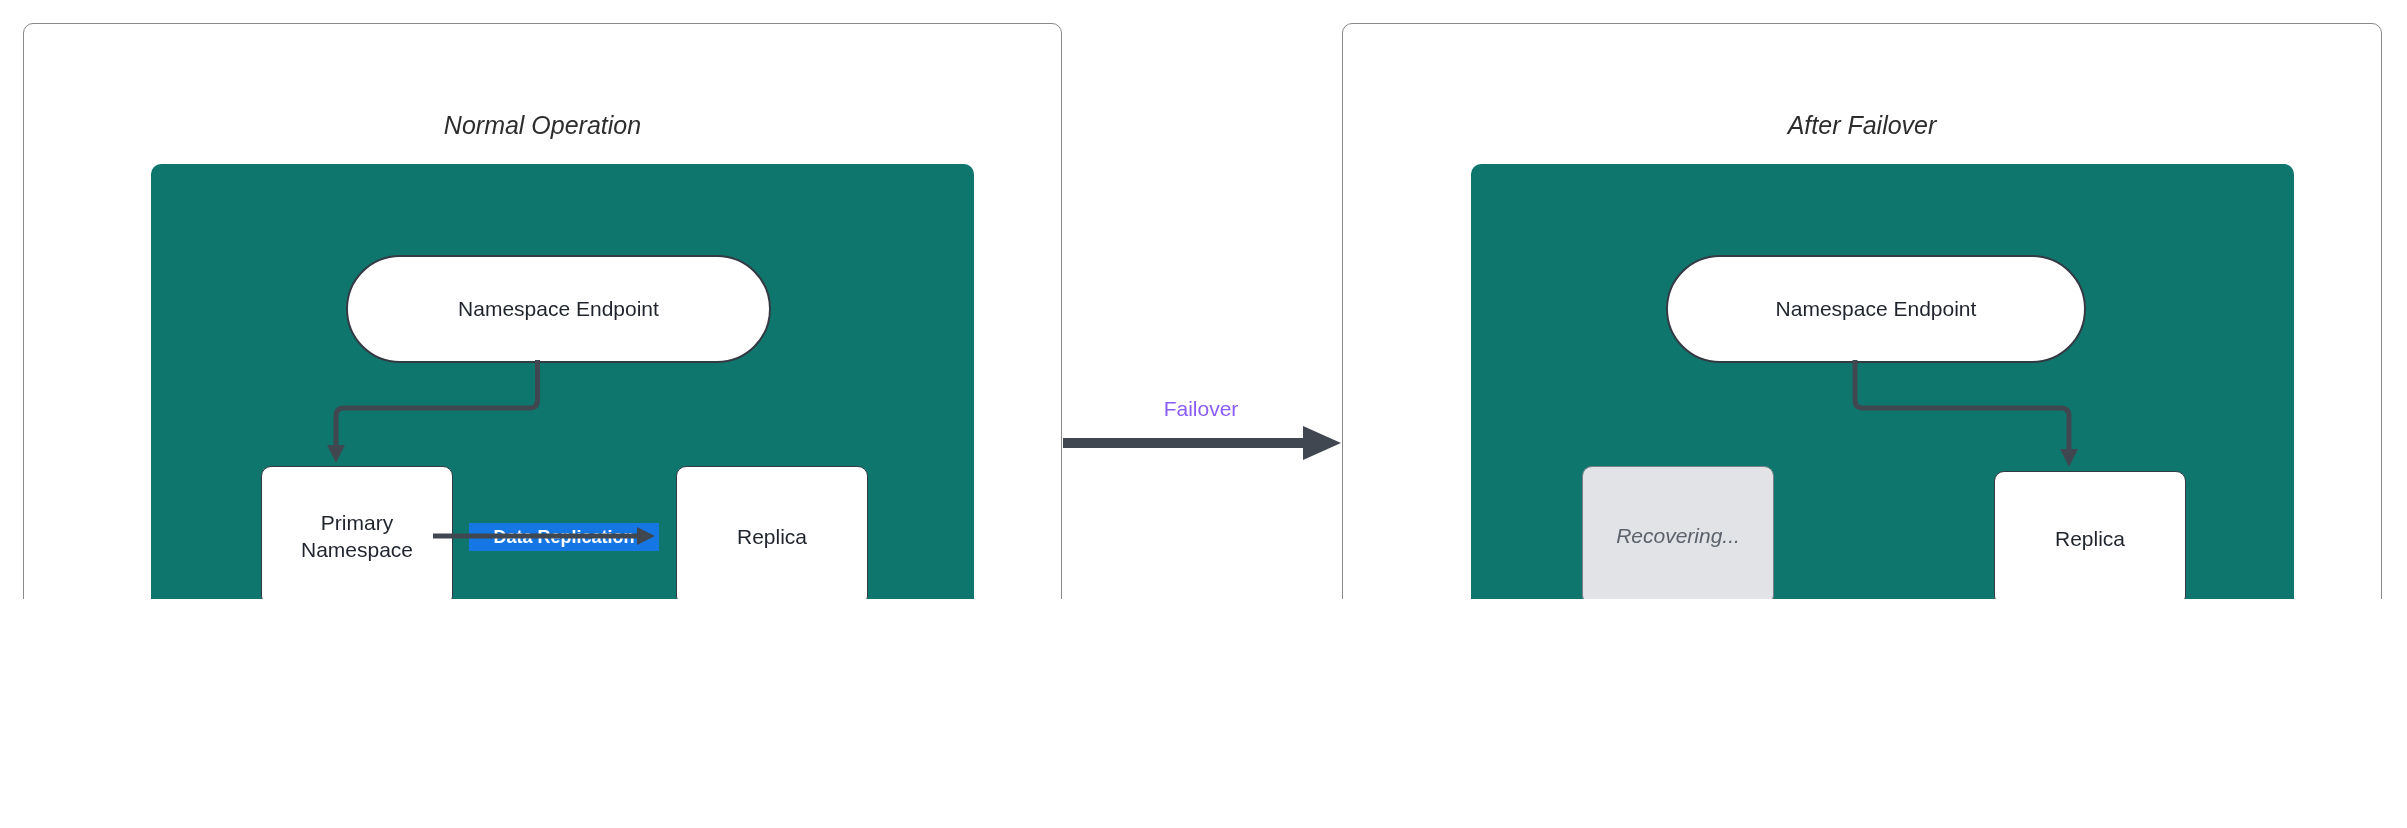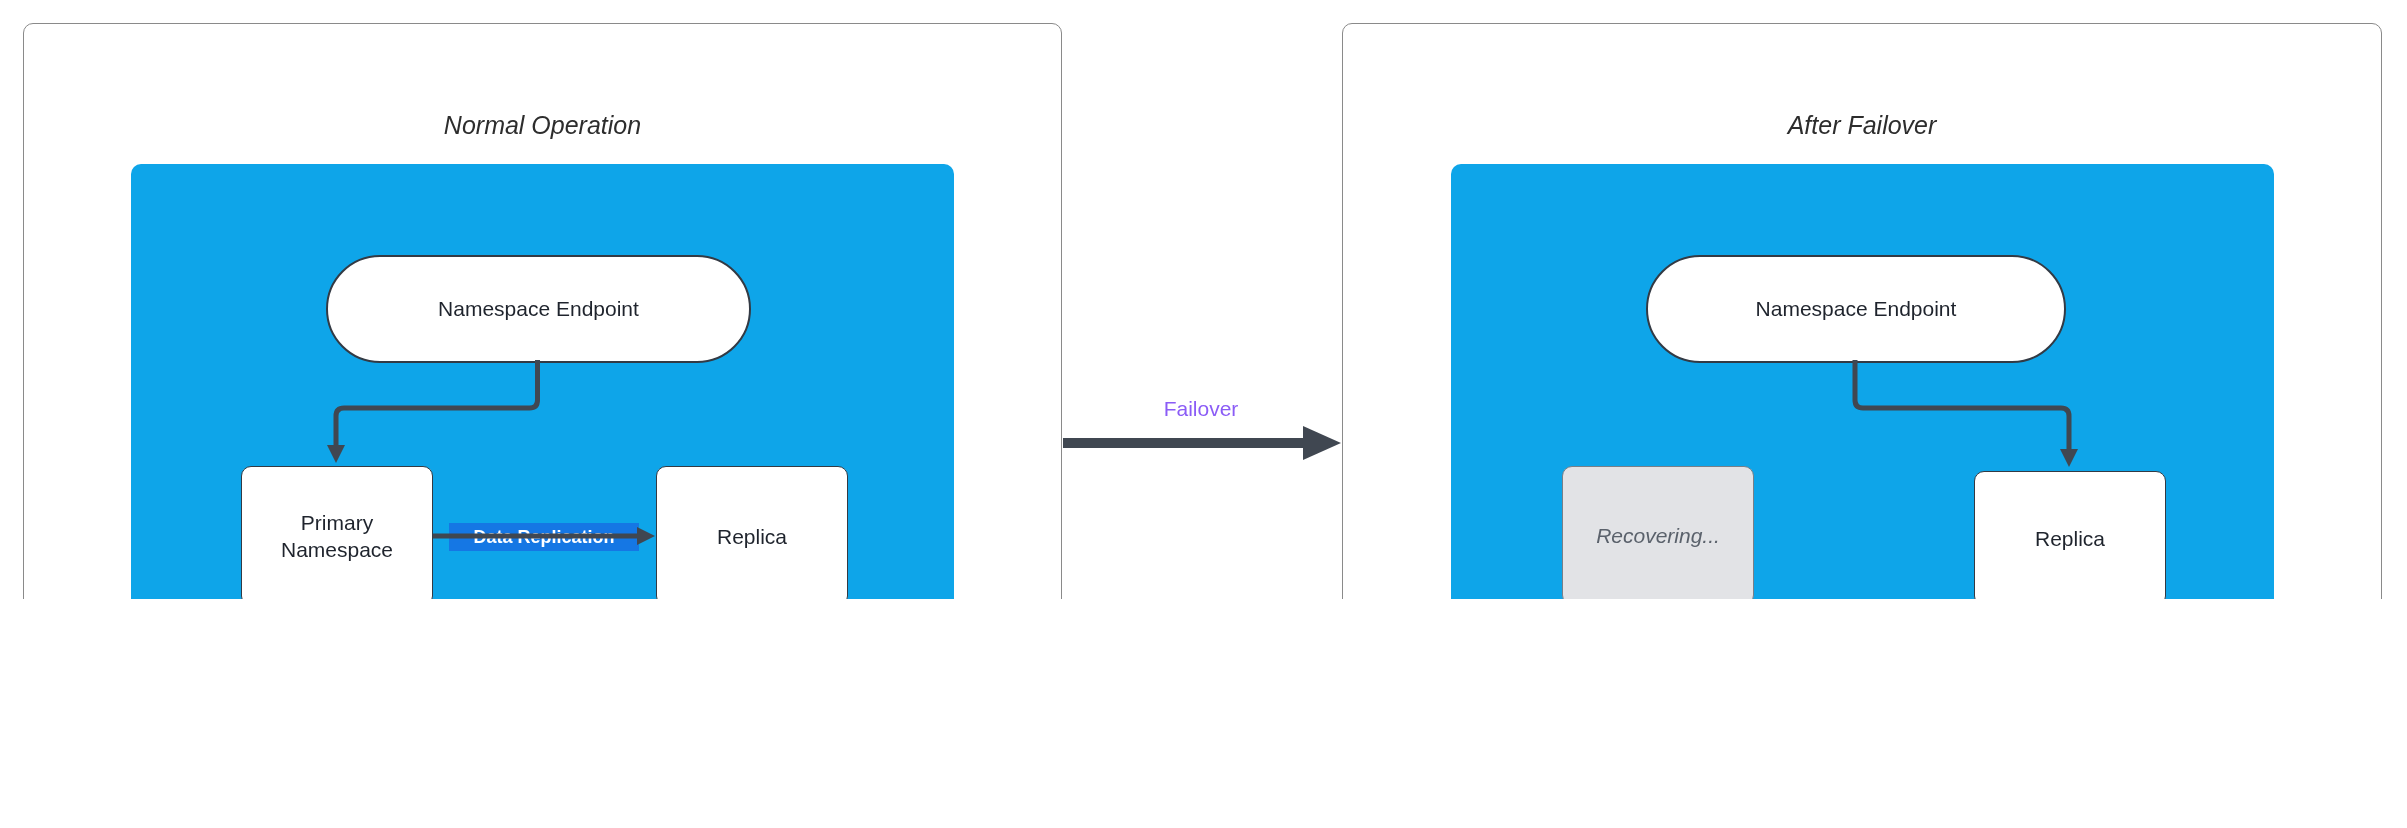--- a/index.html
+++ b/index.html
@@ -25,22 +25,23 @@
     top: 86px; left: 0;
     width: 100%;
     text-align: center;
     font-size: 25px;
     font-style: italic;
     color: #2d2d2d;
     line-height: 30px;
   }
   .cluster {
     position: absolute;
-    background: #0ea5e9;
+    background: #0f766e;
     border-radius: 10px;
+    margin-left: 20px;
   }
   #cluster-left  { left: 107px; top: 140px; width: 823px; height: 534px; }
   #cluster-right { left: 108px; top: 140px; width: 823px; height: 532px; }
   .pill {
     position: absolute;
     background: #ffffff;
     border: 2.5px solid #333a44;
     border-radius: 56px;
     box-sizing: border-box;
     display: flex;

